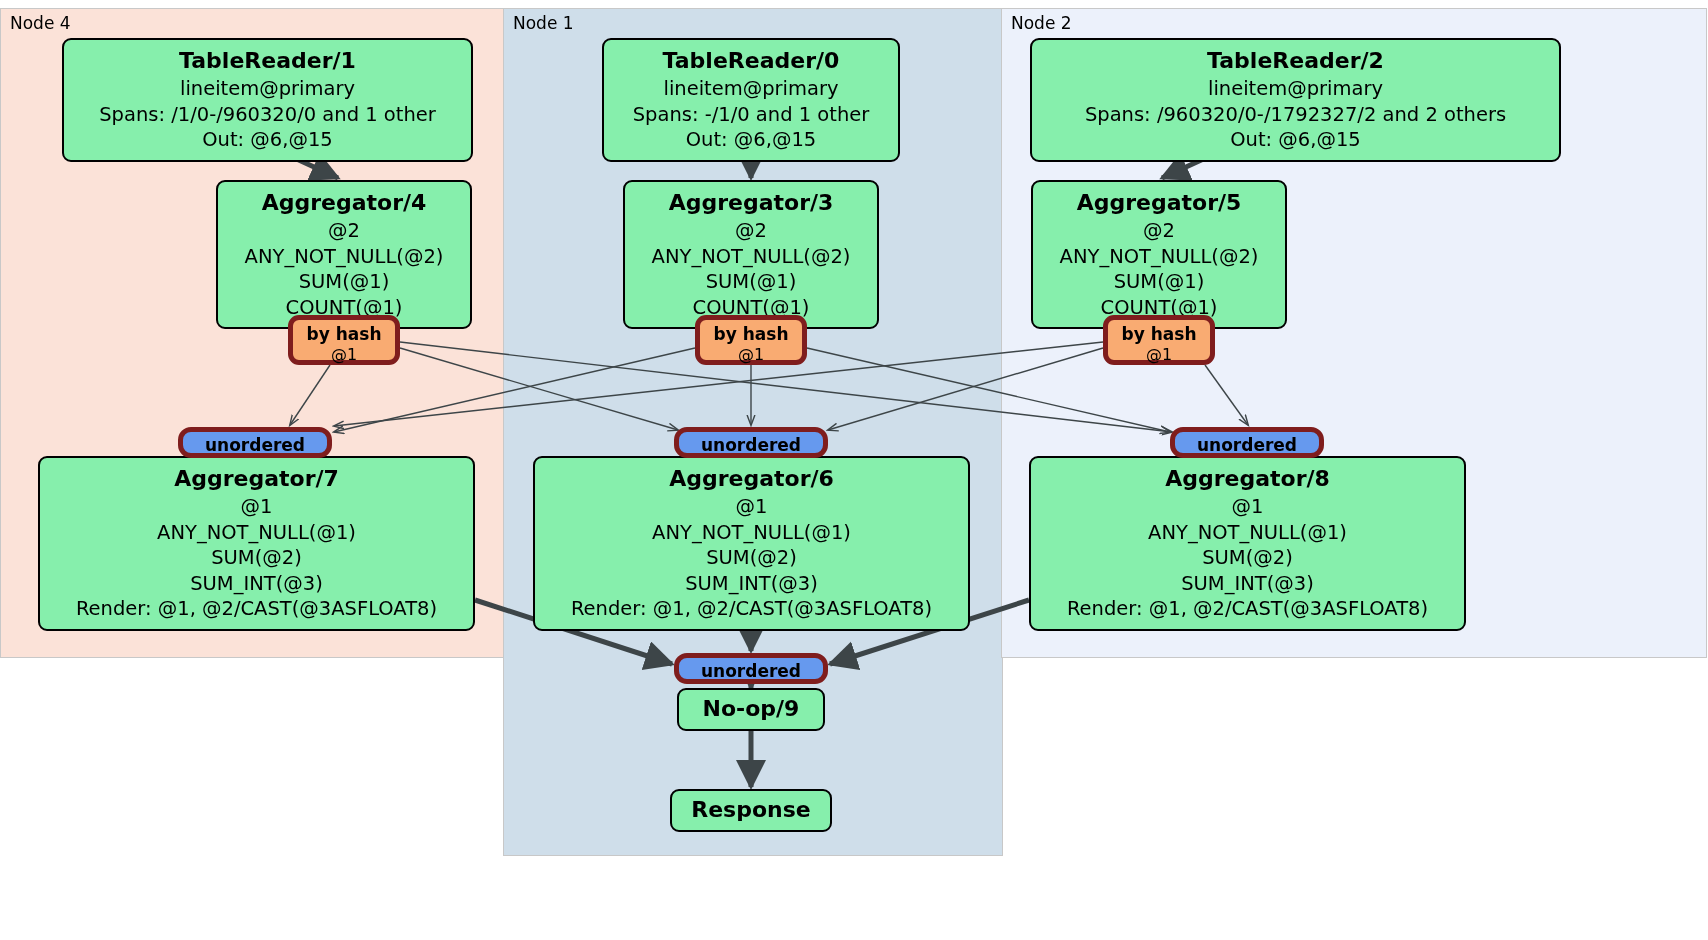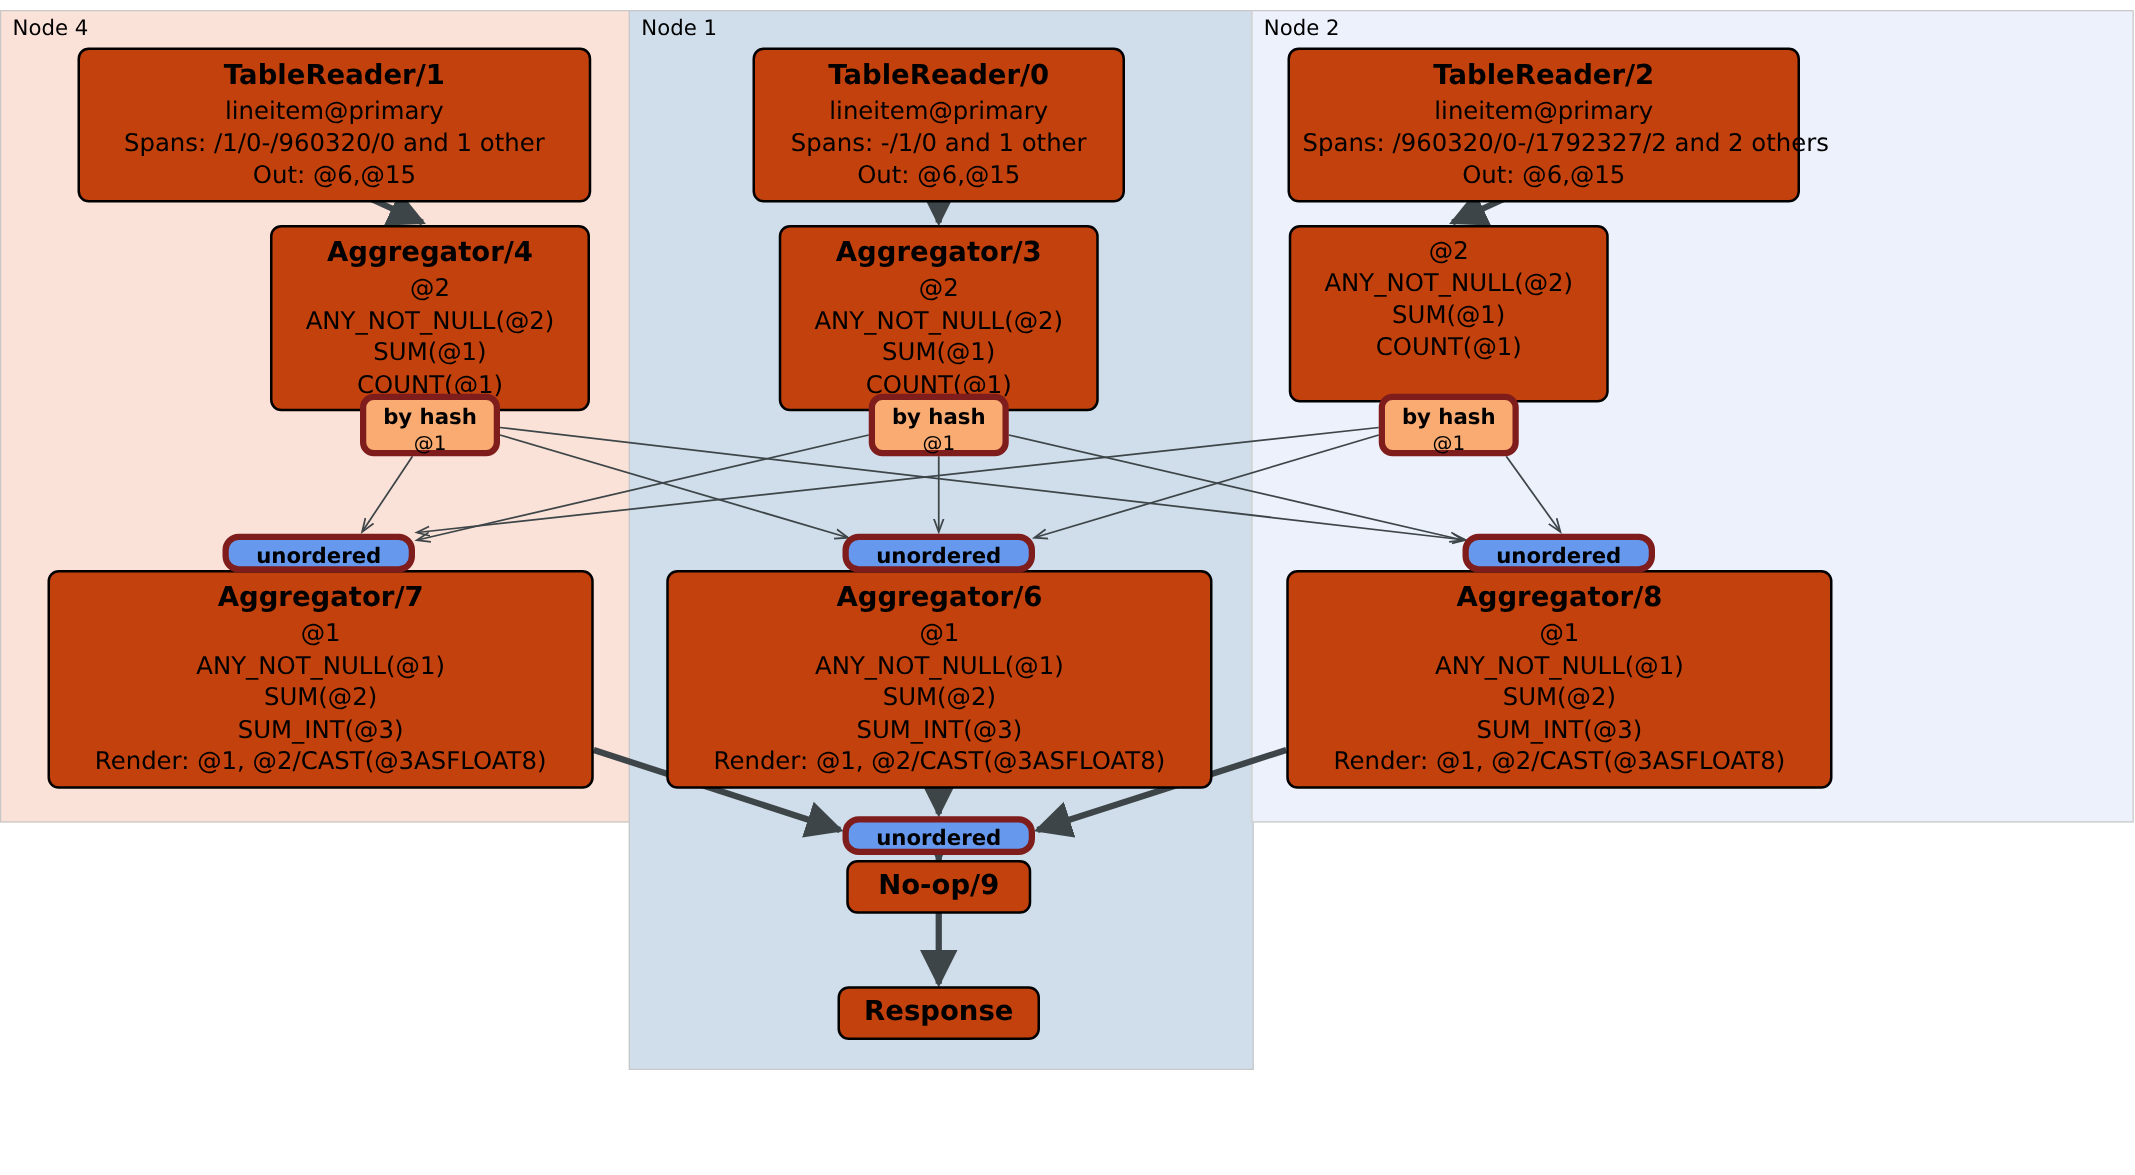--- a/index.html
+++ b/index.html
@@ -31,21 +31,21 @@
     font-size: 17px;
     color: #000000;
     font-family: "DejaVu Sans", sans-serif;
     white-space: nowrap;
   }
 
   
   .box {
     position: absolute;
     box-sizing: border-box;
-    background: #c2410c;
+    background: #86efac;
     border: 2px solid #000000;
     border-radius: 9px;
     text-align: center;
     padding: 6px 10px 7px 10px;
     font-size: 19.5px;
     line-height: 25.5px;
     color: #000000;
     font-family: "DejaVu Sans", sans-serif;
     white-space: nowrap;
   }
@@ -161,41 +161,42 @@
         <div class="line">lineitem@primary</div>
         <div class="line">Spans: /1/0-/960320/0 and 1 other</div>
         <div class="line">Out: @6,@15</div>
       </div>
       <div class="box" style="left: 602px; top: 38px; width: 298px; min-height: 118px;">
         <div class="title">TableReader/0</div>
         <div class="line">lineitem@primary</div>
         <div class="line">Spans: -/1/0 and 1 other</div>
         <div class="line">Out: @6,@15</div>
       </div>
-      <div class="box" style="left: 1030px; top: 38px; width: 410px; min-height: 118px;">
+      <div class="box" style="left: 1030px; top: 38px; width: 531px; min-height: 118px;">
         <div class="title">TableReader/2</div>
         <div class="line">lineitem@primary</div>
         <div class="line">Spans: /960320/0-/1792327/2 and 2 others</div>
         <div class="line">Out: @6,@15</div>
       </div>
       <div class="box" style="left: 216px; top: 180px; width: 256px; min-height: 142px;">
         <div class="title">Aggregator/4</div>
         <div class="line">@2</div>
         <div class="line">ANY_NOT_NULL(@2)</div>
         <div class="line">SUM(@1)</div>
         <div class="line">COUNT(@1)</div>
       </div>
       <div class="box" style="left: 623px; top: 180px; width: 256px; min-height: 142px;">
         <div class="title">Aggregator/3</div>
         <div class="line">@2</div>
         <div class="line">ANY_NOT_NULL(@2)</div>
         <div class="line">SUM(@1)</div>
         <div class="line">COUNT(@1)</div>
       </div>
       <div class="box" style="left: 1031px; top: 180px; width: 256px; min-height: 142px;">
+        <div class="title">Aggregator/5</div>
         <div class="line">@2</div>
         <div class="line">ANY_NOT_NULL(@2)</div>
         <div class="line">SUM(@1)</div>
         <div class="line">COUNT(@1)</div>
       </div>
       <div class="box" style="left: 38px; top: 456px; width: 437px; min-height: 172px;">
         <div class="title">Aggregator/7</div>
         <div class="line">@1</div>
         <div class="line">ANY_NOT_NULL(@1)</div>
         <div class="line">SUM(@2)</div>

